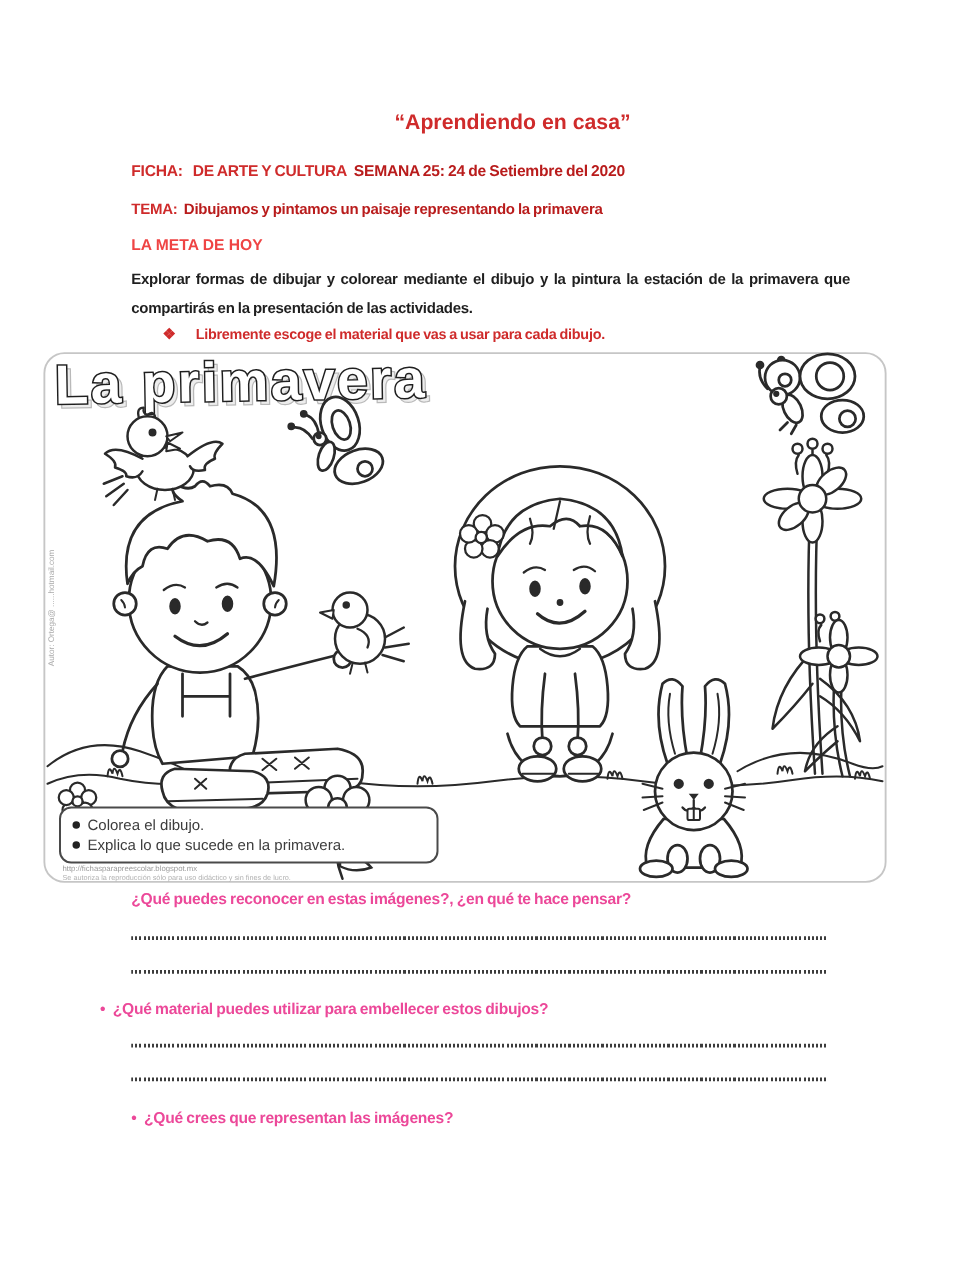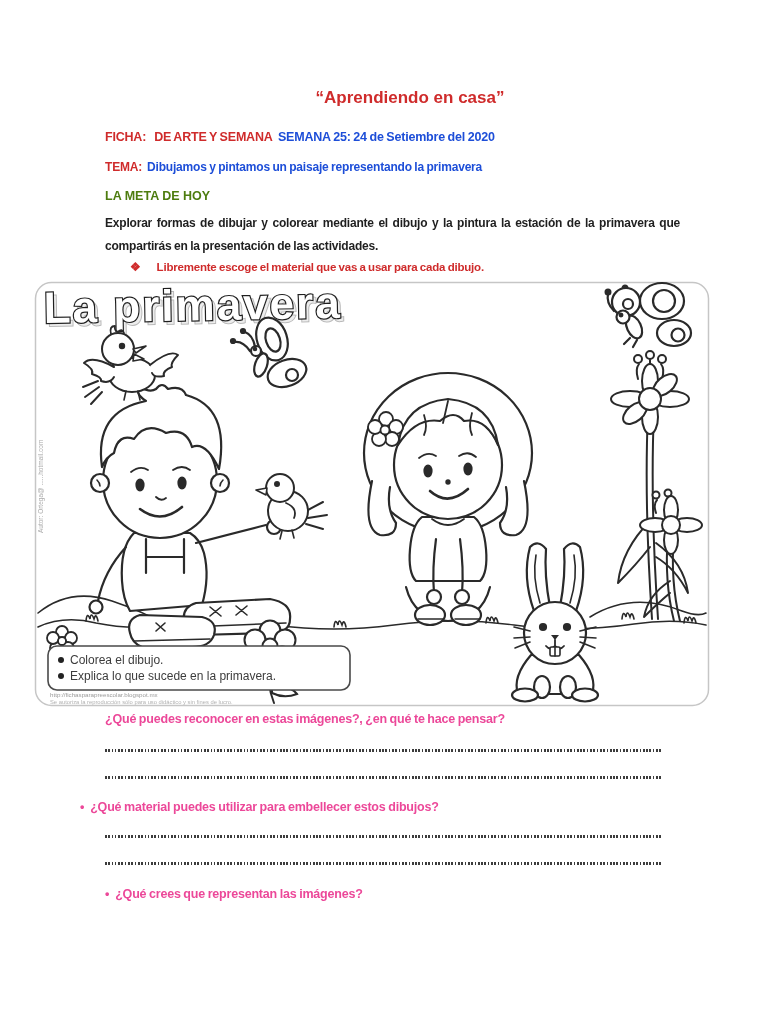--- a/index.html
+++ b/index.html
@@ -3,22 +3,22 @@
 <meta charset="utf-8">
 <style>
   html,body{margin:0;padding:0;background:#fff;}
   .page{position:relative;width:768px;height:1024px;background:#ffffff;overflow:hidden;
         font-family:"Liberation Sans",sans-serif;color:#1f1f1f;}
   .cond{letter-spacing:-0.2px;word-spacing:-0.6px;}
   .doc-title{position:absolute;top:88px;left:0;width:768px;text-align:center;
              font-size:17px;font-weight:bold;color:#cf2b2b;margin-left:26px;}
   .row{position:absolute;left:105px;right:88px;font-size:12.5px;font-weight:bold;}
   .red{color:#cf2b2b;}
-  .blue{color:#4d7c0f;}
-  .black{color:#1d4ed8;}
+  .blue{color:#ef4444;}
+  .black{color:#b91c1c;}
   .ficha-row{top:130px;}
   .tema-row{top:160px;font-size:12px;}
   .meta-head{top:189px;}
   .meta-para{top:212px;font-size:12px;text-align:justify;line-height:1.9;}
   .bullet-row{top:260px;left:130px;font-size:11.5px;color:#cf2b2b;}
   .bullet-row .marker{display:inline-block;margin-right:16px;font-size:12px;}
   .illus{position:absolute;left:34px;top:281px;width:676px;height:426px;}
   .q{position:absolute;font-size:12.5px;font-weight:bold;color:#ec4899;}
   .q1{top:712px;left:105px;}
   .q2{top:800px;left:80px;}
@@ -31,21 +31,21 @@
 </style>
 </head>
 <body>
 
 <div class="page">
 
   <div class="doc-title">“Aprendiendo en casa”</div>
 
   <div class="row ficha-row cond">
     <span class="red">FICHA:</span>&nbsp;&nbsp;
-    <span class="red">DE ARTE Y SEMANA</span>&nbsp;
+    <span class="red">DE ARTE Y CULTURA</span>&nbsp;
     <span class="black">SEMANA 25: 24 de Setiembre del 2020</span>
   </div>
 
   <div class="row tema-row cond">
     <span class="red">TEMA:</span>&nbsp;
     <span class="black">Dibujamos y pintamos un paisaje representando la primavera</span>
   </div>
 
   <div class="row meta-head blue">LA META DE HOY</div>
 

